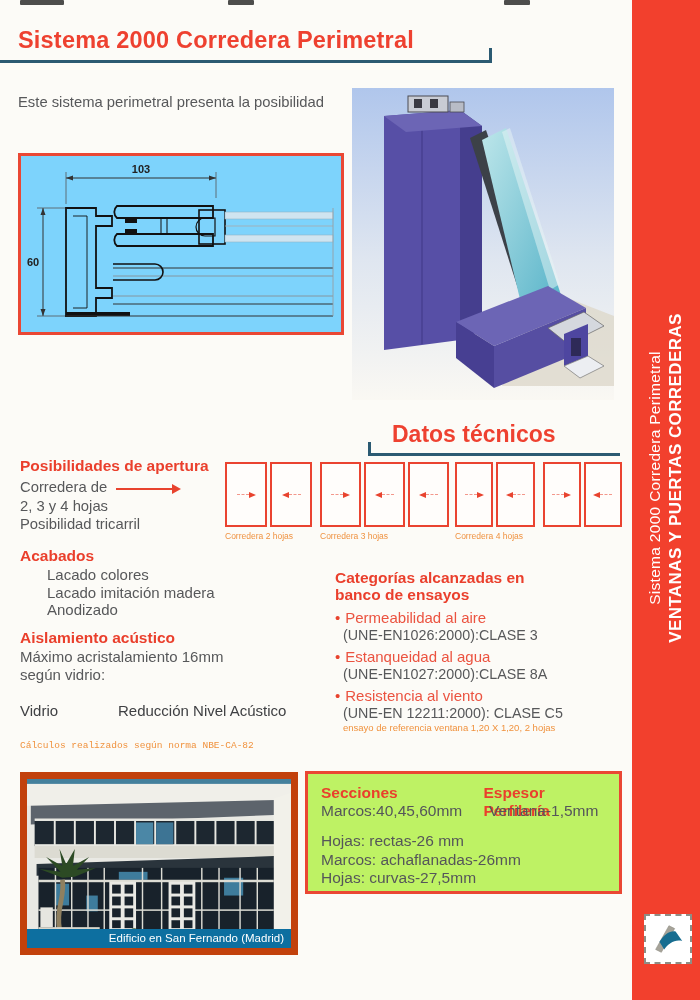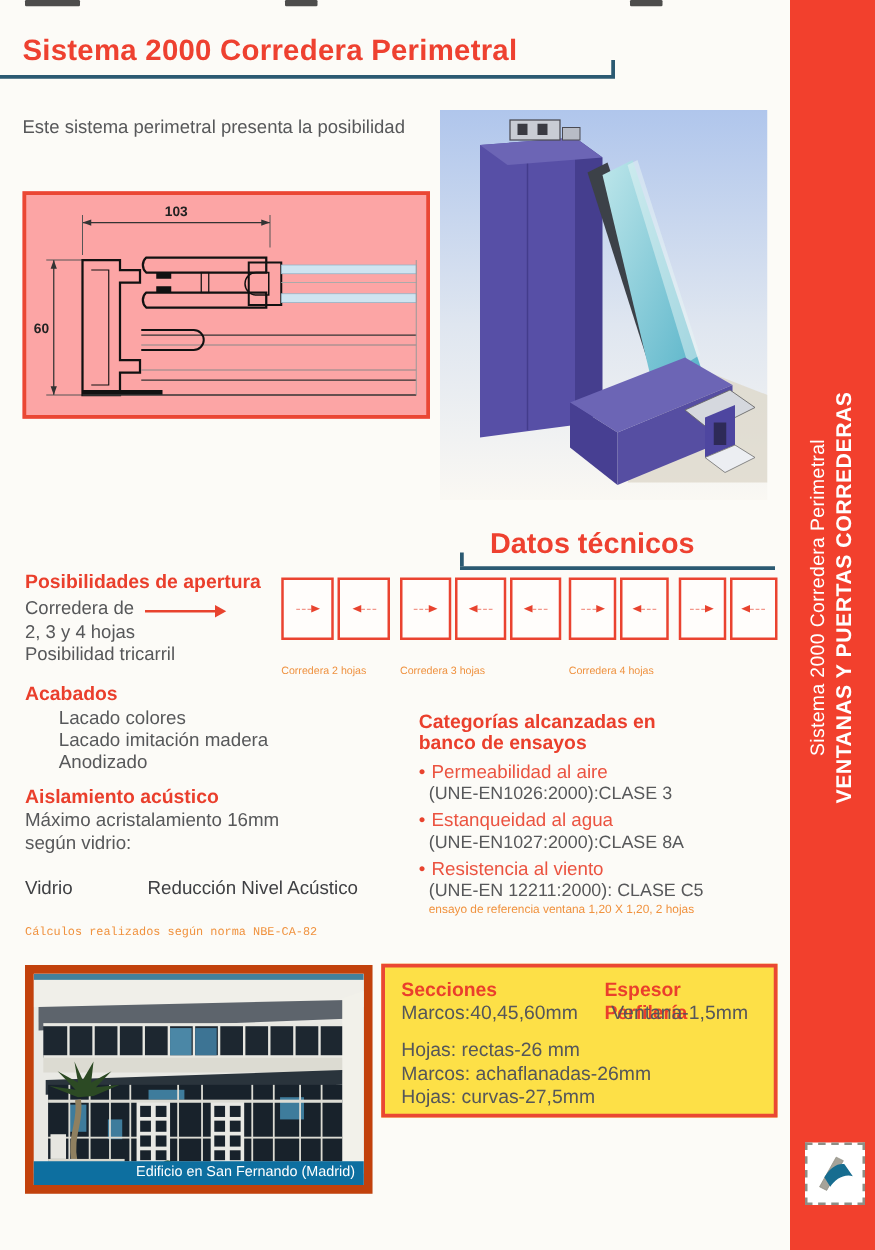--- a/index.html
+++ b/index.html
@@ -11,39 +11,39 @@
   }
   
   .scan-mark{position:absolute;top:0;height:5px;background:#2e2e2e;border-radius:1px;opacity:.85;}
   
   .title{position:absolute;left:18px;top:27px;font-size:23.5px;font-weight:700;color:#ee4130;letter-spacing:.2px;}
   .title-rule{position:absolute;left:0;top:60px;width:492px;height:3px;background:#2b5a72;}
   .title-rule-tick{position:absolute;left:489px;top:48px;width:3px;height:12px;background:#2b5a72;}
   
   .intro{position:absolute;left:18px;top:92px;font-size:14.8px;line-height:20px;color:#57585a;}
   
-  .drawing-box{position:absolute;left:18px;top:153px;width:326px;height:182px;background:#fca5a5;border:3px solid #ea4734;box-sizing:border-box;}
+  .drawing-box{position:absolute;left:18px;top:153px;width:326px;height:182px;background:#7dd3fc;border:3px solid #ea4734;box-sizing:border-box;}
   .drawing-box svg{display:block;width:100%;height:100%;}
   
   .hero{position:absolute;left:352px;top:88px;width:262px;height:312px;}
   .hero svg{display:block;width:100%;height:100%;}
   
   .datos-heading{position:absolute;left:392px;top:421px;font-size:23px;font-weight:700;color:#ee4130;}
   .datos-rule{position:absolute;left:368px;top:453px;width:252px;height:3px;background:#2b5a72;}
   .datos-rule-tick{position:absolute;left:368px;top:442px;width:3px;height:11px;background:#2b5a72;}
   
   .sec-heading{font-size:15.5px;font-weight:700;color:#ea3f2c;}
   .apertura-heading{position:absolute;left:20px;top:457px;}
   .apertura-lines{position:absolute;left:20px;top:478px;font-size:14.8px;line-height:18.5px;color:#57585a;}
   .corr-arrow{position:absolute;left:116px;top:484px;display:flex;align-items:center;}
   .corr-arrow .shaft{width:56px;height:2.5px;background:#e8432e;}
   .corr-arrow .tri{width:0;height:0;border-top:5px solid transparent;border-bottom:5px solid transparent;border-left:9px solid #e8432e;}
   
   .diagrams{position:absolute;left:225px;top:462px;width:400px;height:85px;}
-  .slider-box{position:absolute;top:0;height:50px;display:flex;gap:3px;}
+  .slider-box{position:absolute;top:0;height:65px;display:flex;gap:3px;}
   .slider-box.d0{left:0;width:87px;}
   .slider-box.d1{left:95px;width:129px;}
   .slider-box.d2{left:230px;width:167px;}
   .panel{flex:1;background:#fffdfb;border:2px solid #ea4330;display:flex;align-items:center;justify-content:center;box-sizing:border-box;}
   .panel.gap{margin-left:5px;}
   .arr{display:inline-flex;align-items:center;}
   .arr.left{flex-direction:row-reverse;}
   .arr .tail{width:12px;height:0;border-top:1px dashed rgba(234,67,48,.55);}
   .arr .head{width:0;height:0;border-top:3.5px solid transparent;border-bottom:3.5px solid transparent;}
   .arr.right .head{border-left:7px solid #e8432e;}
@@ -68,21 +68,21 @@
   .cat-title{font-size:15px;color:#eb5340;line-height:19px;}
   .cat-title .dot{color:#e8432e;margin-right:5px;}
   .cat-detail{font-size:14.3px;color:#57585a;line-height:17px;padding-left:8px;}
   .cat-note{padding-left:8px;line-height:12px;}
   
   .photo{position:absolute;left:20px;top:772px;width:278px;height:183px;border:7px solid #c2410c;box-sizing:border-box;background:#e9e9e4;}
   .photo svg{display:block;width:100%;height:160px;}
   .photo-caption{position:absolute;left:0;bottom:0;width:100%;height:19px;background:#0d6fa0;color:#fff;
     font-size:11.5px;line-height:19px;text-align:right;box-sizing:border-box;padding-right:7px;}
   
-  .secciones-box{position:absolute;left:305px;top:771px;width:317px;height:123px;background:#fde047;border:3px solid #ea4734;box-sizing:border-box;}
+  .secciones-box{position:absolute;left:305px;top:771px;width:317px;height:123px;background:#bef264;border:3px solid #ea4734;box-sizing:border-box;}
   .secciones-head-row{position:absolute;left:13px;top:10px;width:290px;display:flex;}
   .secciones-head-row .h1{width:168px;}
   .secciones-row2{position:absolute;left:13px;top:28px;width:290px;display:flex;font-size:15.5px;color:#55565a;}
   .secciones-row2 .h1{width:168px;}
   .hojas-list{position:absolute;left:13px;top:58px;font-size:15.5px;line-height:18.5px;color:#55565a;}
   
   .sidebar{position:absolute;left:632px;top:0;width:68px;height:1000px;background:#f2402d;}
   .sidebar-text{position:absolute;left:456px;top:446px;width:420px;height:64px;
     transform:rotate(-90deg);display:flex;flex-direction:column;align-items:center;justify-content:center;gap:2px;color:#fff;}
   .sidebar-line1{font-size:15.5px;letter-spacing:.3px;}

